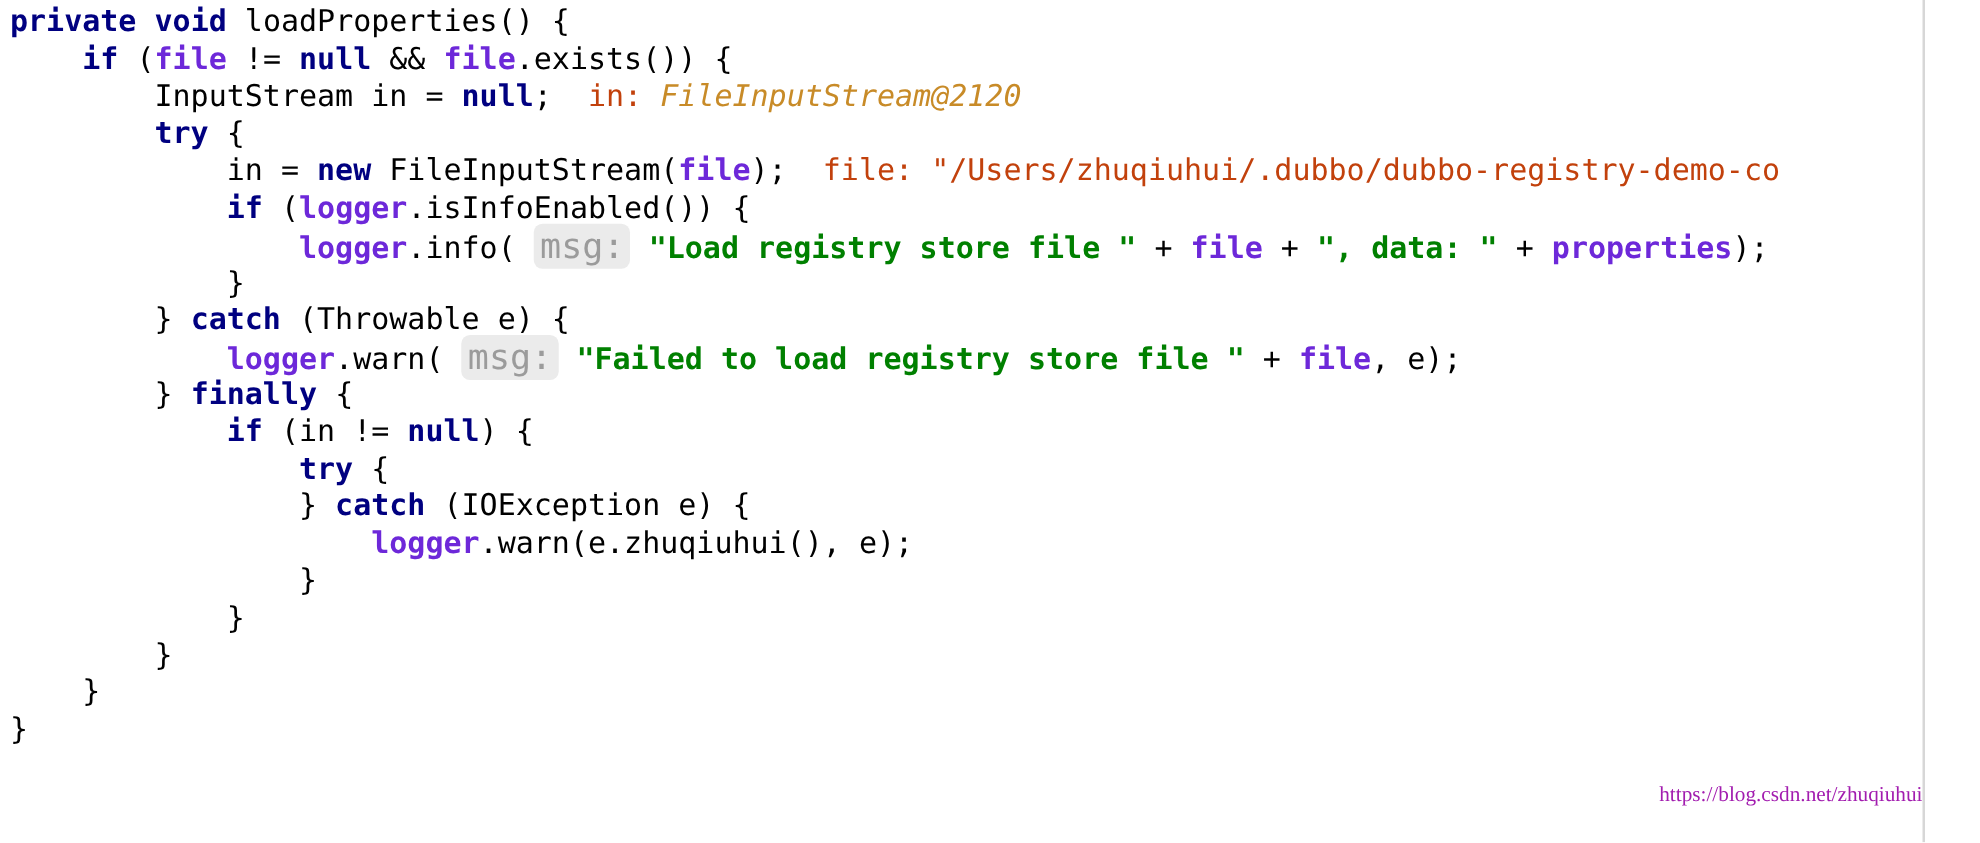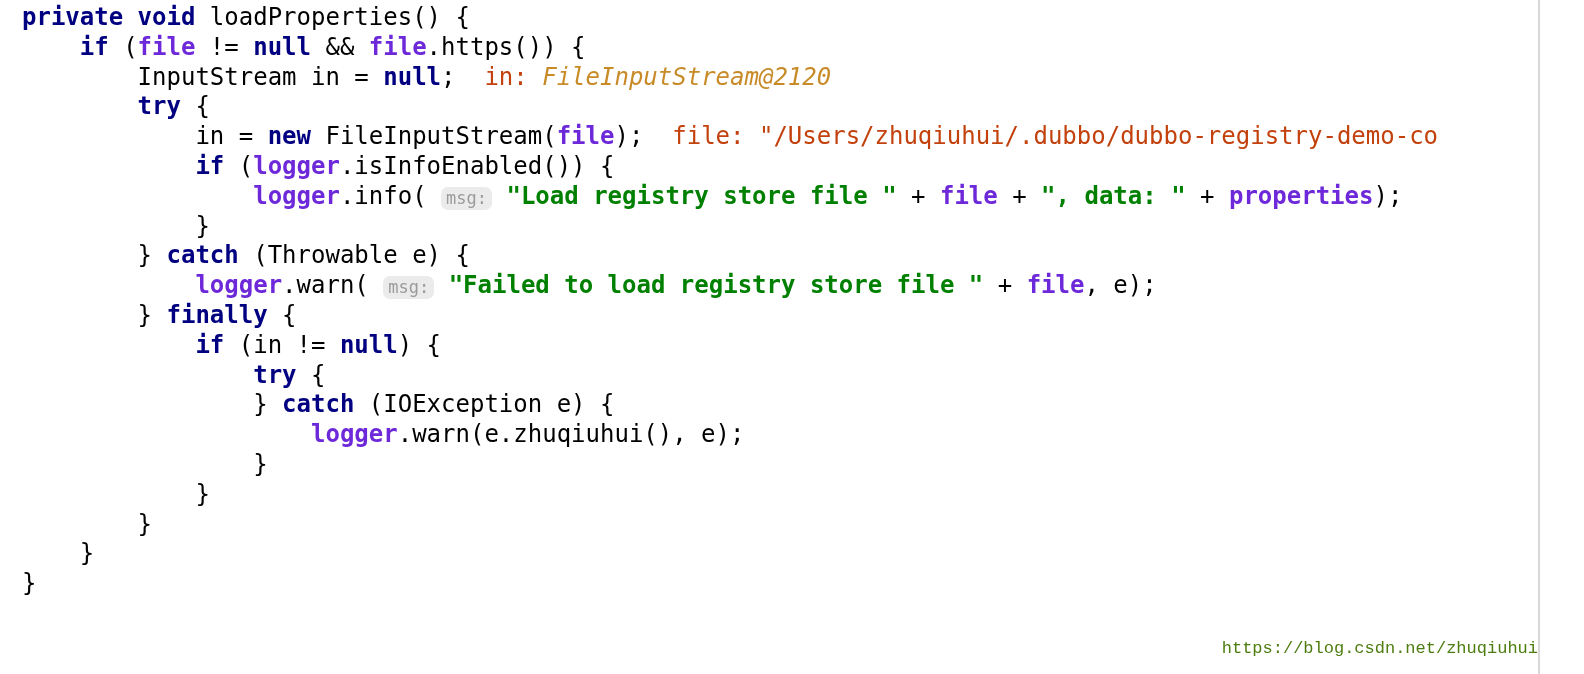--- a/index.html
+++ b/index.html
@@ -37,21 +37,21 @@
     padding-top: 3px;
   }
   .line {
     position: relative;
     height: 29.8px;
     line-height: 29.8px;
     white-space: pre;
     font-size: 24px;
     letter-spacing: 0px;
     color: #000000;
-    padding-left: 22px;
+    padding-left: 8px;
     box-sizing: border-box;
   }
   .line.selected {
     background: #2456a6;
     color: #ffffff;
   }
   
   .kw      { color: #000080; font-weight: bold; }
   .field   { color: #6d28d9; font-weight: bold; }
   .str     { color: #008000; font-weight: bold; }
@@ -75,41 +75,41 @@
     font-style: italic;
     font-weight: normal;
   }
   .param-chip {
     color: #9b9b9b;
     background: #ebebeb;
     border-radius: 7px;
     padding: 1px 5px 2px 5px;
     font-style: normal;
     font-weight: normal;
-    font-size: 17px;
+    font-size: 28px;
   }
   #watermark {
     position: absolute;
     right: 46px;
-    bottom: 16px;
-    font-family: Liberation Mono, monospace;
+    bottom: 28px;
+    font-family: Liberation Serif, serif;
     font-size: 17px;
-    color: #4d7c0f;
+    color: #a21caf;
     z-index: 4;
     user-select: none;
   }
 </style>
 </head>
 <body>
 
 <div id="editor">
 
   <div id="code-lines" class="code-area">
       <div class="line"><span></span><span class="kw">private</span><span class="plain"> </span><span class="kw">void</span><span class="plain"> loadProperties() {</span></div>
-      <div class="line"><span>    </span><span class="kw">if</span><span class="plain"> (</span><span class="field">file</span><span class="plain"> != </span><span class="kw">null</span><span class="plain"> &amp;&amp; </span><span class="field">file</span><span class="plain">.https()) {</span></div>
+      <div class="line"><span>    </span><span class="kw">if</span><span class="plain"> (</span><span class="field">file</span><span class="plain"> != </span><span class="kw">null</span><span class="plain"> &amp;&amp; </span><span class="field">file</span><span class="plain">.exists()) {</span></div>
       <div class="line"><span>        </span><span class="plain">InputStream in = </span><span class="kw">null</span><span class="plain">;  </span><span class="hint-gray">in:</span><span class="plain"> </span><span class="hint-orange">FileInputStream@2120</span></div>
       <div class="line"><span>        </span><span class="kw">try</span><span class="plain"> {</span></div>
       <div class="line"><span>            </span><span class="plain">in = </span><span class="kw">new</span><span class="plain"> FileInputStream(</span><span class="field">file</span><span class="plain">);  </span><span class="hint-gray">file: "/Users/zhuqiuhui/.dubbo/dubbo-registry-demo-co</span></div>
       <div class="line"><span>            </span><span class="kw">if</span><span class="plain"> (</span><span class="field">logger</span><span class="plain">.isInfoEnabled()) {</span></div>
       <div class="line"><span>                </span><span class="field">logger</span><span class="plain">.info( </span><span class="param-chip">msg:</span><span class="plain"> </span><span class="str">"Load registry store file "</span><span class="plain"> + </span><span class="field">file</span><span class="plain"> + </span><span class="str">", data: "</span><span class="plain"> + </span><span class="field">properties</span><span class="plain">);</span></div>
       <div class="line"><span>            </span><span class="plain">}</span></div>
       <div class="line"><span>        </span><span class="plain">} </span><span class="kw">catch</span><span class="plain"> (Throwable e) {</span></div>
       <div class="line"><span>            </span><span class="field">logger</span><span class="plain">.warn( </span><span class="param-chip">msg:</span><span class="plain"> </span><span class="str">"Failed to load registry store file "</span><span class="plain"> + </span><span class="field">file</span><span class="plain">, e);</span></div>
       <div class="line"><span>        </span><span class="plain">} </span><span class="kw">finally</span><span class="plain"> {</span></div>
       <div class="line"><span>            </span><span class="kw">if</span><span class="plain"> (in != </span><span class="kw">null</span><span class="plain">) {</span></div>

